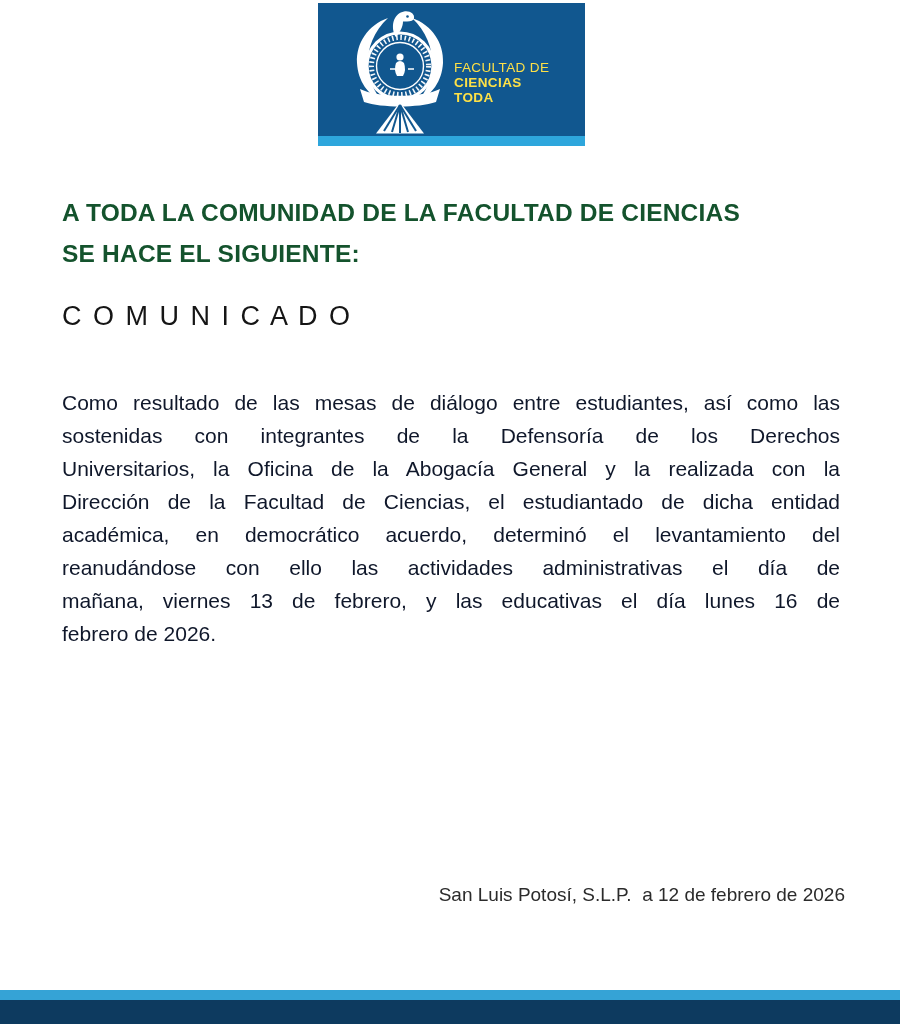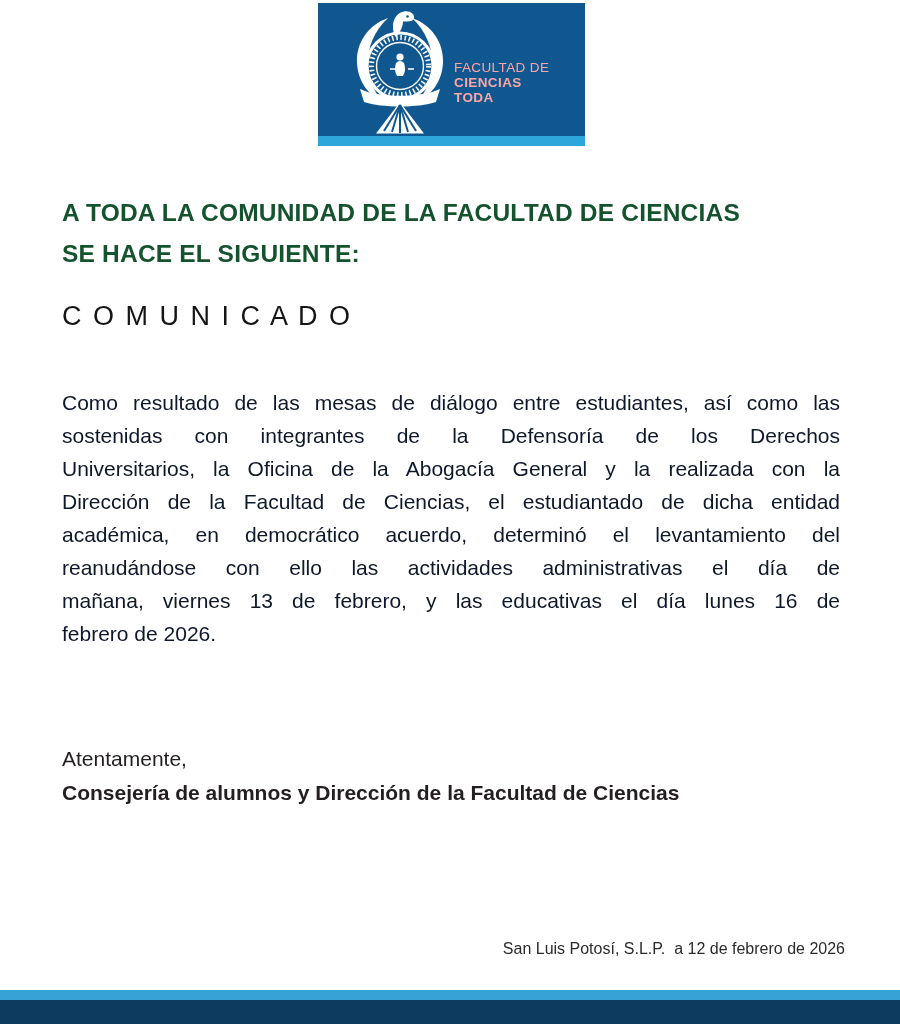--- a/index.html
+++ b/index.html
@@ -15,21 +15,21 @@
     background:var(--header-blue);
   }
   .header-strip {
     position:absolute; left:0; bottom:0; width:100%; height:10px;
     background:var(--light-blue);
   }
   .logo { position:absolute; left:28px; top:6px; width:112px; height:127px; }
   .logo .blue-line { stroke:var(--header-blue); }
   .logo .blue-fill { fill:var(--header-blue); }
   .org {
-    position:absolute; left:136px; top:57px; color:#fca5a5;
+    position:absolute; left:136px; top:57px; color:#fde047;
     font-size:13.5px; line-height:15px; letter-spacing:0.4px; font-weight:normal;
   }
   .org .bold { font-weight:bold; }
 
   
   .salutation {
     position:absolute; left:62px; top:192px; width:790px;
     font-size:24.5px; font-weight:bold; line-height:41px; color:#14532d;
     letter-spacing:0.2px;
   }
@@ -51,22 +51,22 @@
 
   
   .closing-block {
     position:absolute; left:62px; top:742px; width:778px;
     font-size:21px; line-height:34px;
   }
   .signature { font-weight:bold; }
 
   
   .dateline {
-    position:absolute; right:55px; top:940px;
-    font-size:16px; color:#2b2b2b; white-space:pre;margin-left:48px;
+    position:absolute; right:55px; top:884px;
+    font-size:19px; color:#2b2b2b; white-space:pre;margin-left:48px;
   }
 
   
   .footer { position:absolute; left:0; bottom:0; width:900px; }
   .footer-strip { height:10px; background:var(--footer-light-blue); }
   .footer-bar   { height:24px; background:var(--footer-navy); }
 </style>
 </head>
 <body>
 
@@ -117,24 +117,20 @@
       <div class="body-line">Como resultado de las mesas de diálogo entre estudiantes, así como las</div>
       <div class="body-line">sostenidas con integrantes de la Defensoría de los Derechos</div>
       <div class="body-line">Universitarios, la Oficina de la Abogacía General y la realizada con la</div>
       <div class="body-line">Dirección de la Facultad de Ciencias, el estudiantado de dicha entidad</div>
       <div class="body-line">académica, en democrático acuerdo, determinó el levantamiento del</div>
       <div class="body-line">reanudándose con ello las actividades administrativas el día de</div>
       <div class="body-line">mañana, viernes 13 de febrero, y las educativas el día lunes 16 de</div>
       <div class="body-line last">febrero de 2026.</div>
     </div>
 
-  <div class="closing-block">
-    <div>Atentamente,</div>
-    <div class="signature">Consejería de alumnos y Dirección de la Facultad de Ciencias</div>
-  </div>
 
   <div class="dateline">San Luis Potosí, S.L.P.  a 12 de febrero de 2026</div>
 
   <div class="footer">
     <div class="footer-strip"></div>
     <div class="footer-bar"></div>
   </div>
 
 </div>
 

